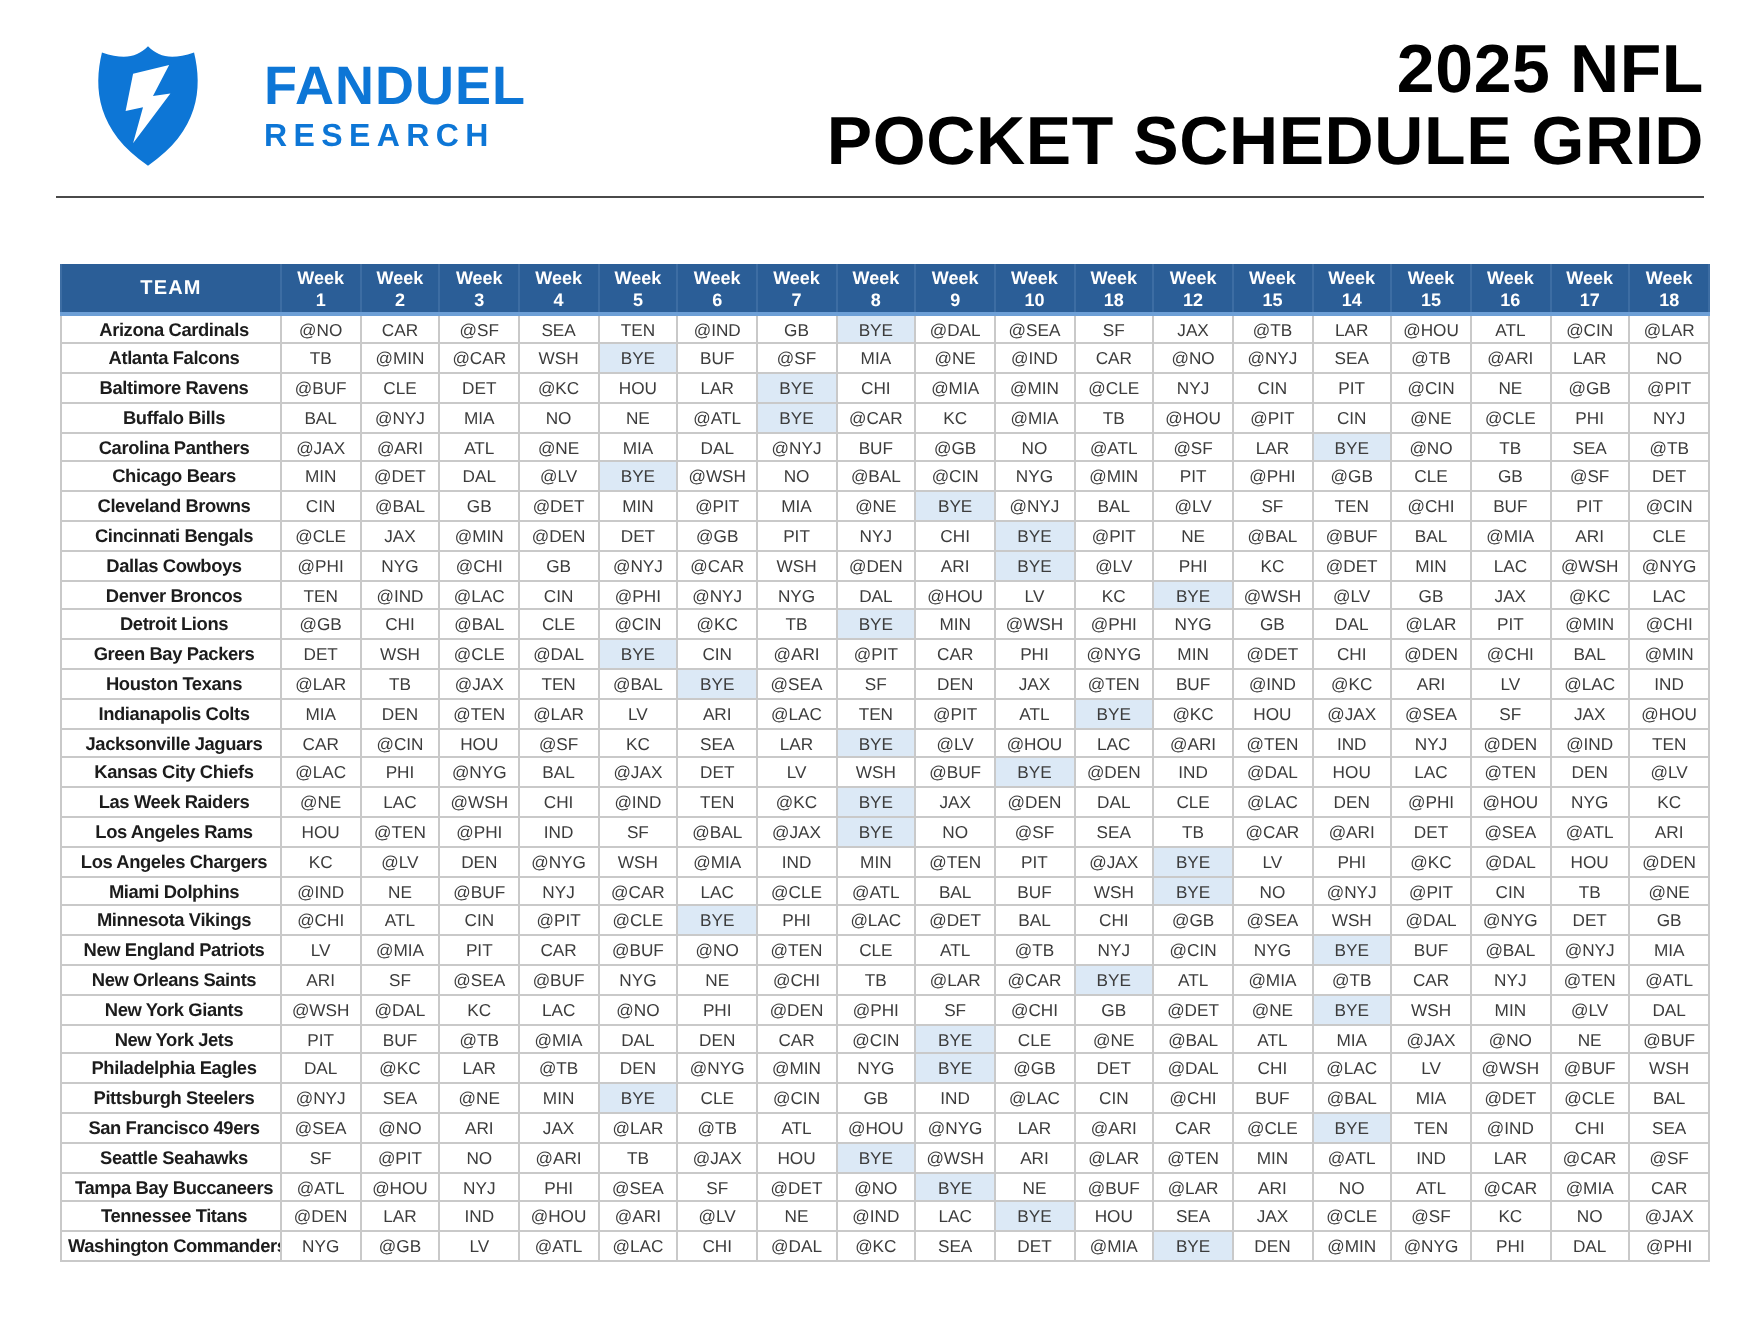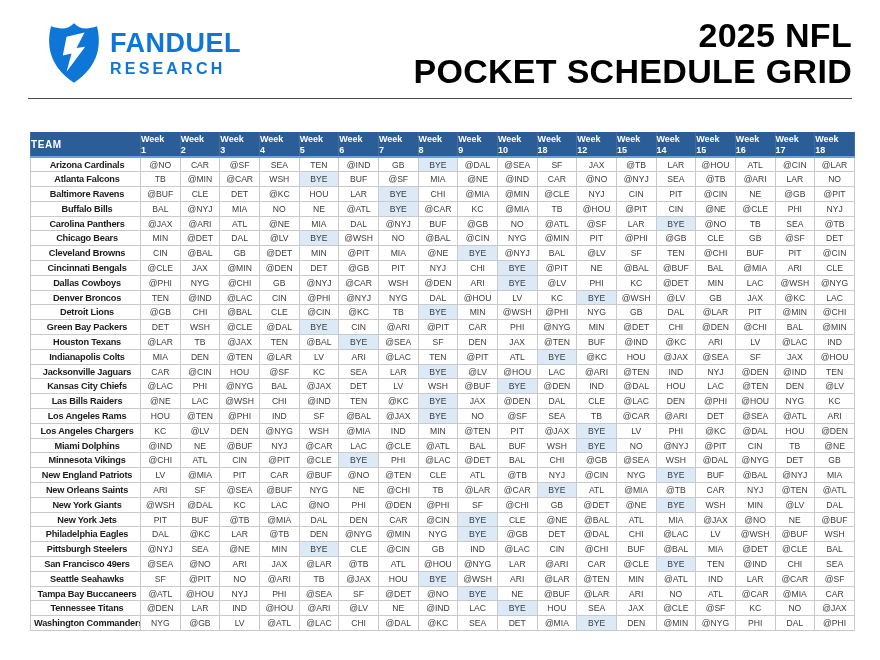--- a/index.html
+++ b/index.html
@@ -4,36 +4,36 @@
 <style>
   * { box-sizing: border-box; margin: 0; padding: 0; }
   html, body { width: 880px; height: 660px; background: #ffffff; overflow: hidden; }
   body { font-family: "Liberation Sans", sans-serif; }
 
   
   .page-header {
     display: flex; justify-content: space-between; align-items: center;
     padding: 12px 28px 0 46px; height: 94px;
   }
-  .brand { display: flex; align-items: center; gap: 8px; }
+  .brand { display: flex; align-items: center; gap: 30px; }
   .brand-shield { width: 56px; height: 64px; }
   .brand-text { display: flex; flex-direction: column; line-height: 1; }
   .brand-line1 { font-size: 27px; font-weight: bold; letter-spacing: 0.5px; color: #0d76d6; }
   .brand-line2 { font-size: 16px; font-weight: bold; letter-spacing: 3.2px; color: #0d76d6; margin-top: 4px; }
   .page-title { text-align: right; line-height: 1.06; }
   .title-line { font-size: 34px; font-weight: bold; color: #000000; letter-spacing: 0.3px; }
   .header-rule { border: none; border-top: 1.5px solid #4a4a4a; margin: 4px 28px 0 28px; }
 
   
   .grid-wrap { margin: 33px 25px 0 30px; }
   table { width: 825px; border-collapse: collapse; table-layout: fixed; }
   col.team-col { width: 110px; }
   thead th {
     background: #2b5e97; color: #ffffff; font-weight: bold;
-    font-size: 9px; line-height: 1.15; text-align: left;
+    font-size: 9px; line-height: 1.15; text-align: center;
     padding: 2px 0 1px 0; height: 25px; vertical-align: middle;
     border-left: 1px solid #3d6da3; border-right: 1px solid #3d6da3;
     border-bottom: 2px solid #6d9fd6;
   }
   thead th.team-th { font-size: 10px; letter-spacing: 0.6px; }
   tbody td {
     height: 14.8px; padding: 0; text-align: center;
     font-size: 8.6px; color: #3c3c3c; background: #ffffff;
     border: 1px solid #c9c9c9; white-space: nowrap; overflow: hidden;
   }
@@ -495,21 +495,21 @@
           <td>@DEN</td>
           <td>IND</td>
           <td>@DAL</td>
           <td>HOU</td>
           <td>LAC</td>
           <td>@TEN</td>
           <td>DEN</td>
           <td>@LV</td>
         </tr>
         <tr>
-          <td class="team-cell">Las Bills Raiders</td>
+          <td class="team-cell">Las Week Raiders</td>
           <td>@NE</td>
           <td>LAC</td>
           <td>@WSH</td>
           <td>CHI</td>
           <td>@IND</td>
           <td>TEN</td>
           <td>@KC</td>
           <td class="bye">BYE</td>
           <td>JAX</td>
           <td>@DEN</td>

